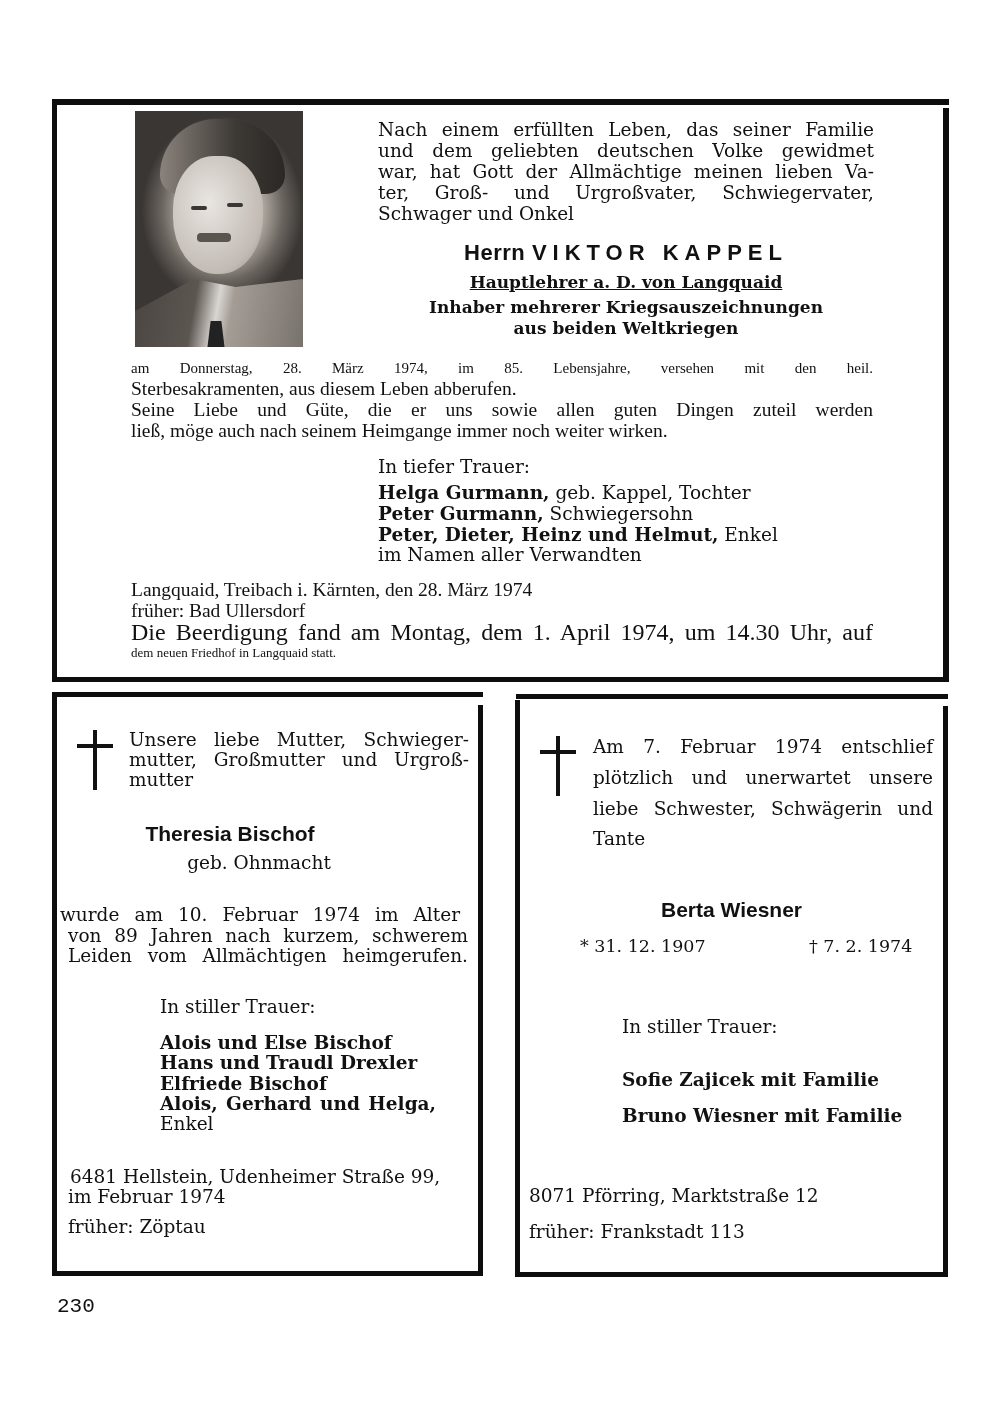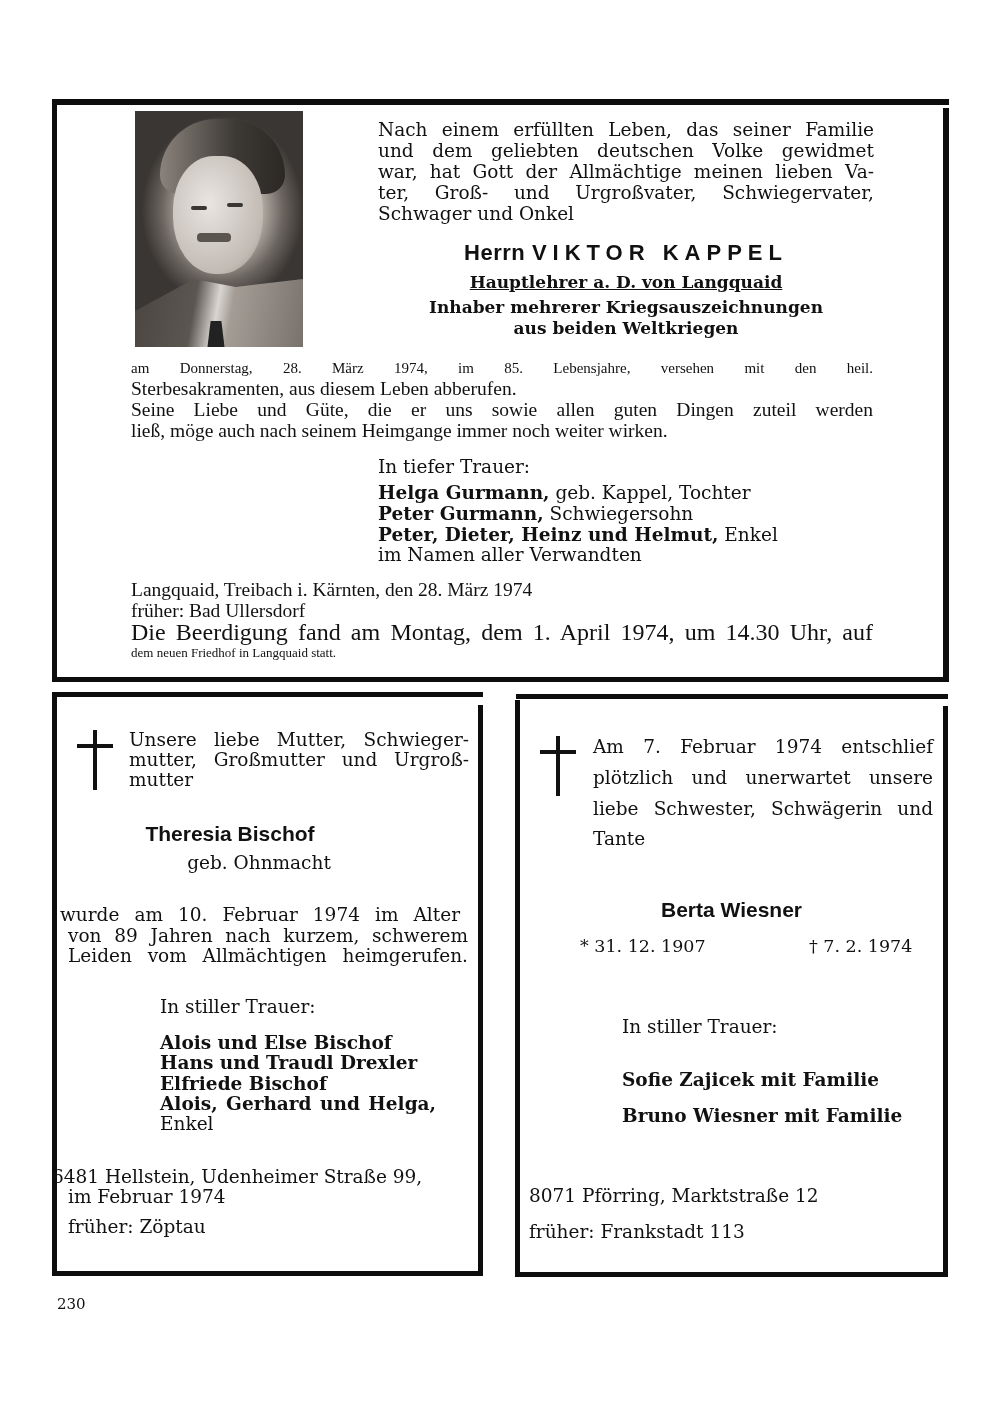--- a/index.html
+++ b/index.html
@@ -26,21 +26,21 @@
   .just { text-align:justify; text-align-last:justify; }
 
   .heading-name { font-family: "Liberation Sans", "DejaVu Sans", sans-serif; font-weight:bold; font-size:22px; letter-spacing:0.5px; }
   .heading-name .spaced { letter-spacing:6px; }
   .bold { font-weight:bold; }
 
   .cross { position:absolute; width:36px; height:60px; }
   .cross .v { position:absolute; left:16px; top:0; width:4px; height:60px; background:#111; }
   .cross .h { position:absolute; left:0; top:14px; width:36px; height:4px; background:#111; }
 
-  .pagenum { position:absolute; left:57px; top:1295px; font-size:15px; }
+  .pagenum { position:absolute; left:57px; top:1295px; font-size:21px;font-family:Liberation Mono, monospace; }
 </style>
 </head>
 <body class="serif">
 
 <div>
   <div class="bar" style="left:52px;top:99px;width:897px;height:6px;"></div>
   <div class="bar" style="left:52px;top:99px;width:5px;height:583px;"></div>
   <div class="bar" style="left:943px;top:108px;width:6px;height:574px;"></div>
   <div class="bar" style="left:52px;top:677px;width:897px;height:5px;"></div>
 
@@ -117,21 +117,21 @@
 
   <div class="t" style="left:160px;top:997px;">In stiller Trauer:</div>
   <div>
     <div class="t bold" style="left:160px;top:1033px;">Alois und Else Bischof</div>
     <div class="t bold" style="left:160px;top:1053px;">Hans und Traudl Drexler</div>
     <div class="t bold" style="left:160px;top:1074px;">Elfriede Bischof</div>
     <div class="t bold" style="left:160px;top:1094px;width:276px;text-align:justify;text-align-last:justify;">Alois, Gerhard und Helga,</div>
     <div class="t" style="left:160px;top:1114px;">Enkel</div>
   </div>
 
-  <div class="t" style="left:52px;top:1167px;text-align:center;">6481 Hellstein, Udenheimer Straße 99,</div>
+  <div class="t" style="left:70px;top:1167px;text-align:center;">6481 Hellstein, Udenheimer Straße 99,</div>
   <div class="t" style="left:68px;top:1187px;">im Februar 1974</div>
   <div class="t" style="left:68px;top:1217px;">früher: Zöptau</div>
 </div>
 
 <div>
   <div class="bar" style="left:516px;top:694px;width:432px;height:5px;"></div>
   <div class="bar" style="left:515px;top:700px;width:5px;height:576px;"></div>
   <div class="bar" style="left:943px;top:706px;width:5px;height:570px;"></div>
   <div class="bar" style="left:515px;top:1272px;width:433px;height:5px;"></div>
 

